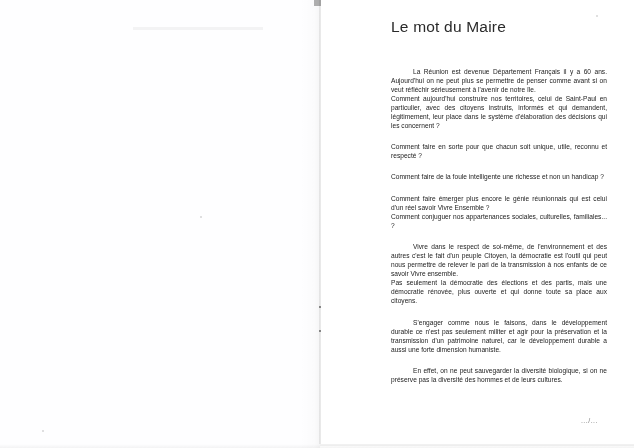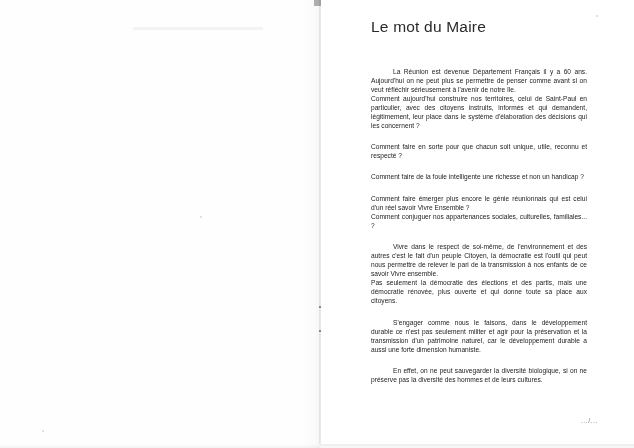--- a/index.html
+++ b/index.html
@@ -115,21 +115,21 @@
     left: 133px;
     top: 27px;
     width: 130px;
     height: 3px;
     background: rgba(0,0,0,0.045);
   }
 
   
   .article {
     position: absolute;
-    left: 371px;
+    left: 391px;
     top: 18px;
     width: 216px;
   }
 
   .article-title {
     font-size: 15.5px;
     font-weight: 400;
     letter-spacing: 0.2px;
     color: #2a2a2a;
     margin: 0 0 30px 0;

